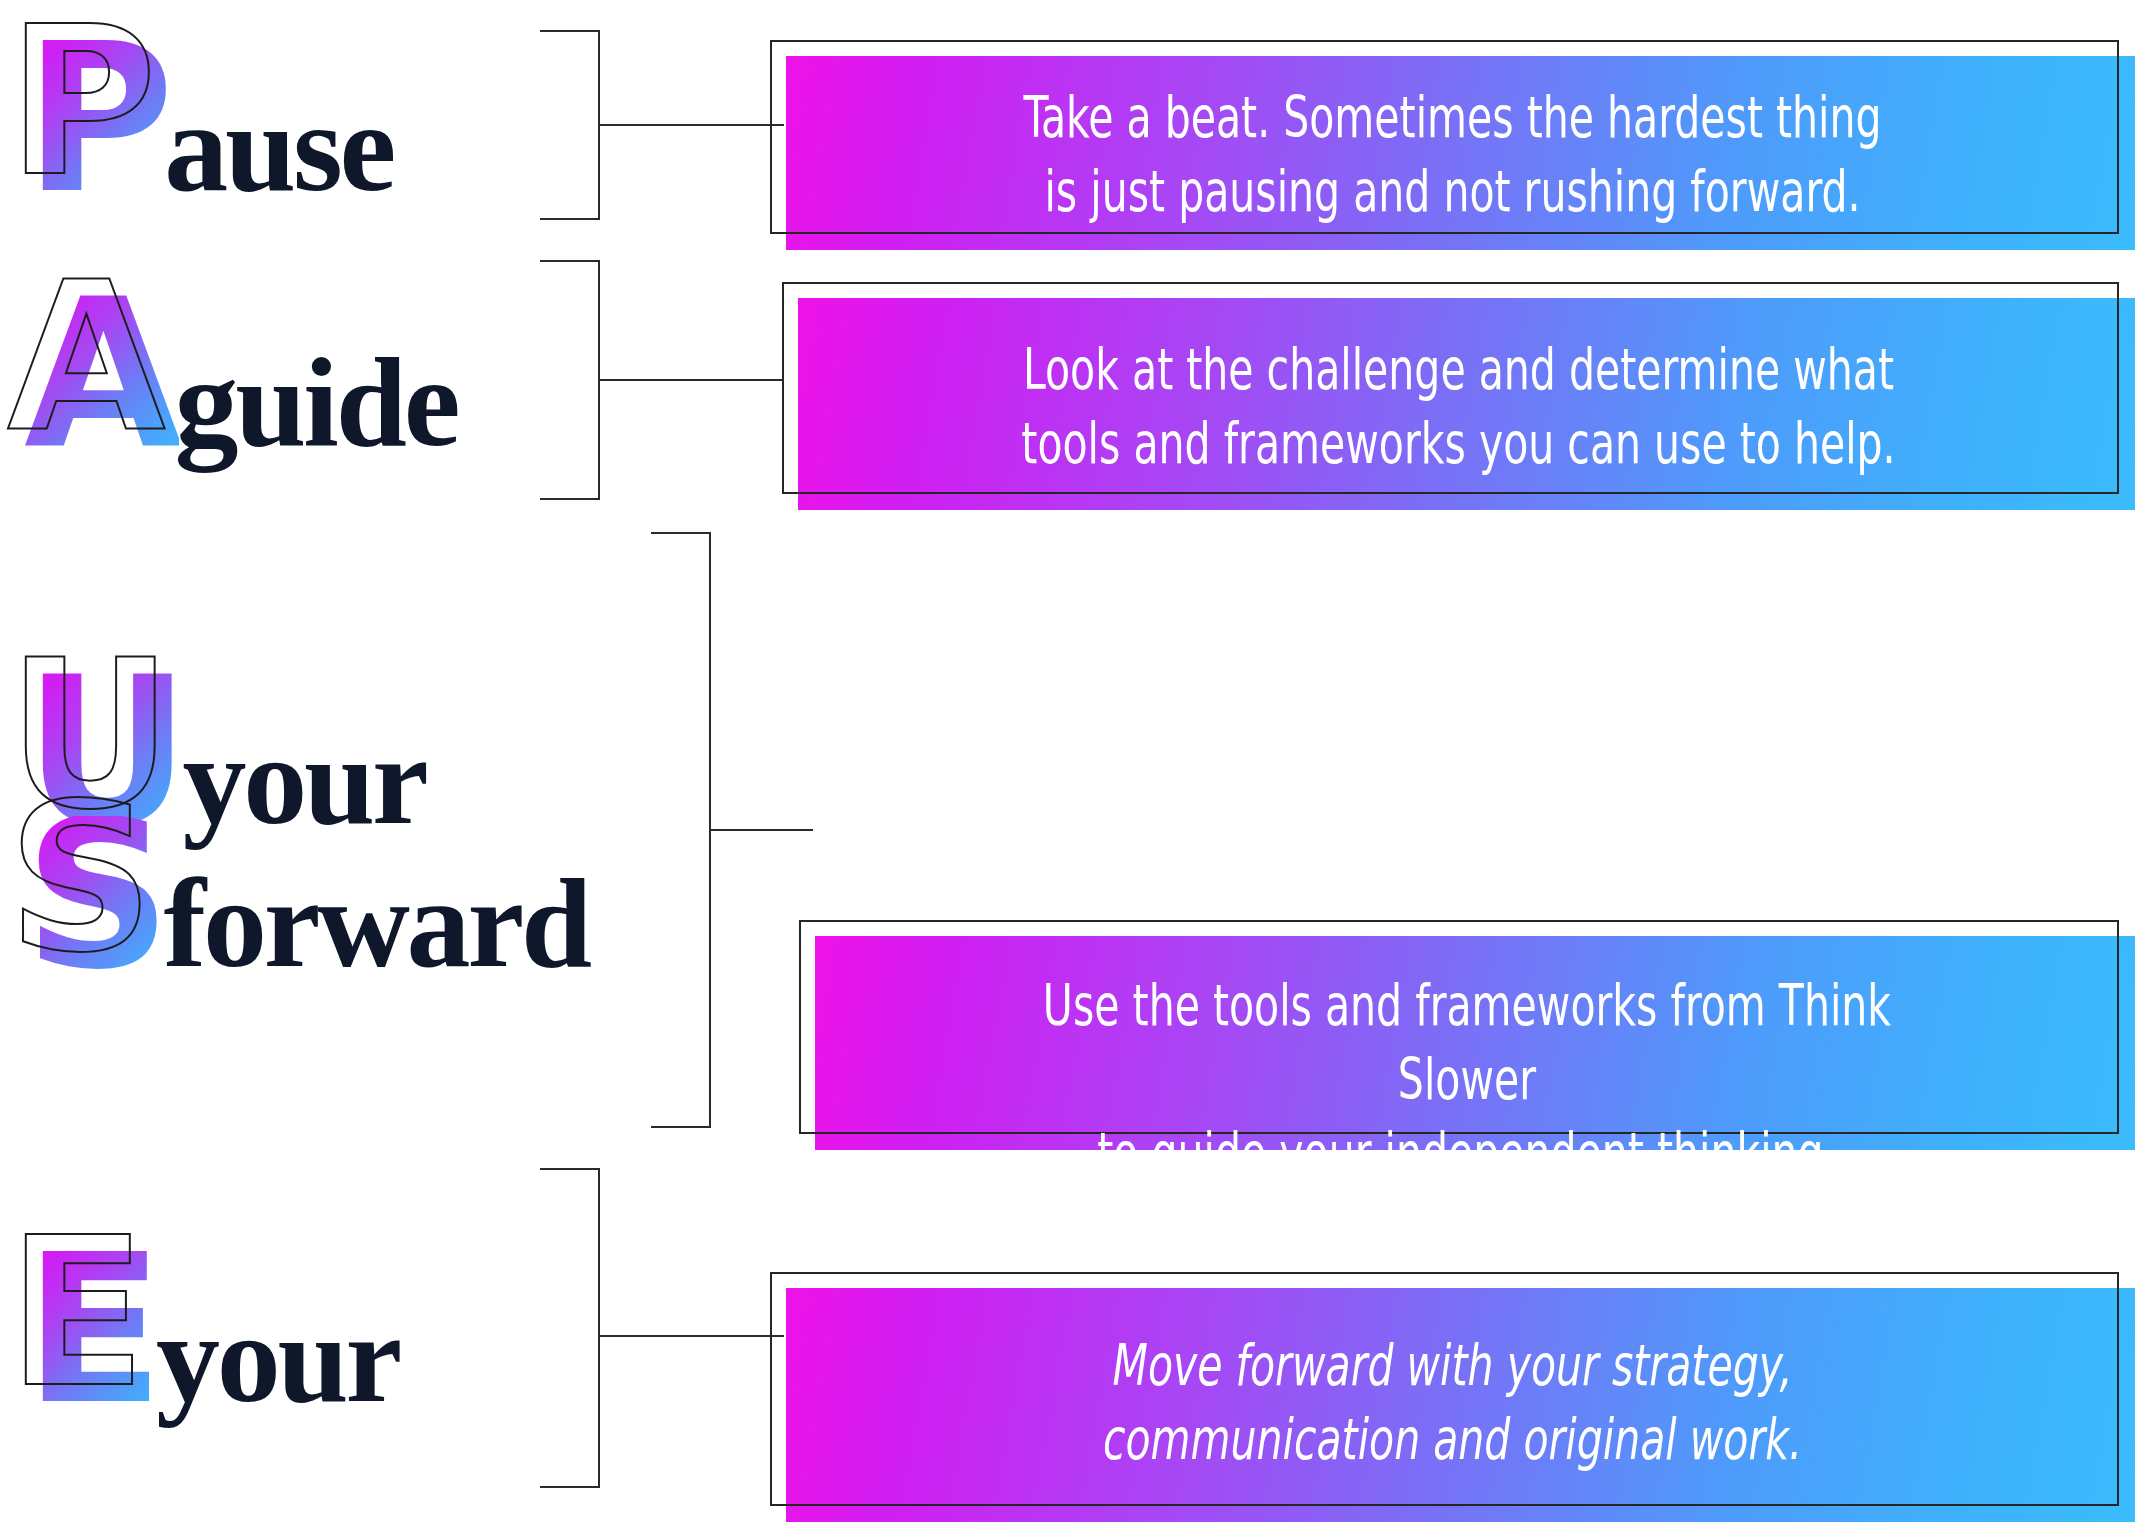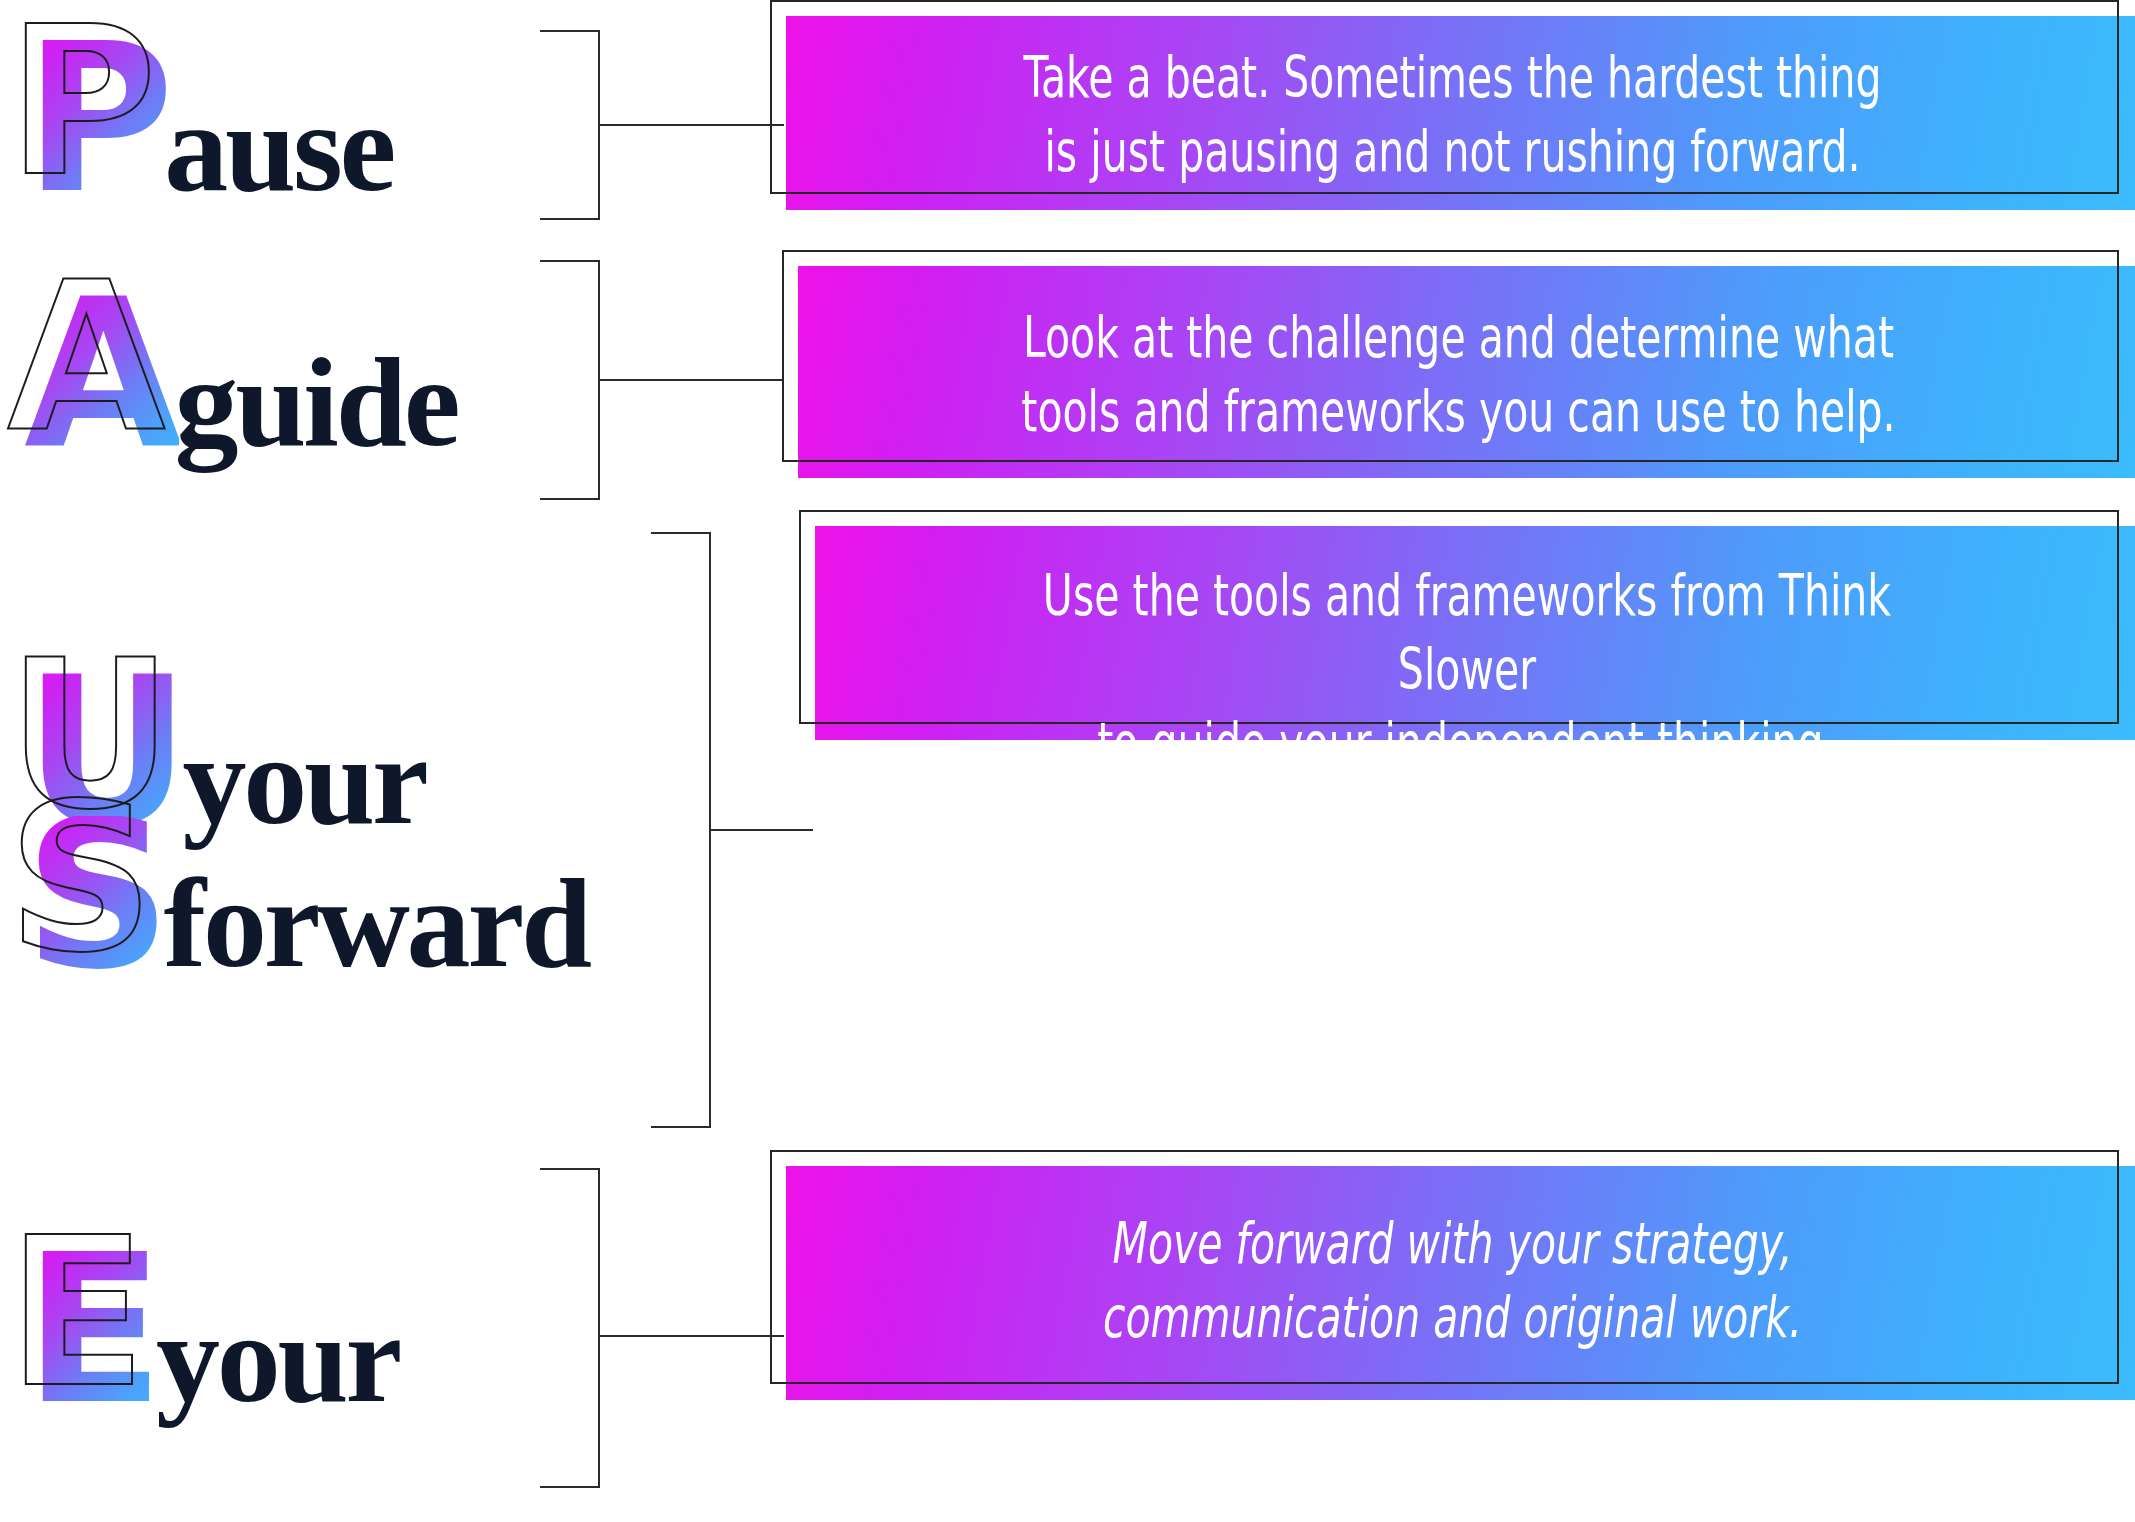--- a/index.html
+++ b/index.html
@@ -102,21 +102,21 @@
     left:38px;right:-14px;
     top:50%;margin-top:-1px;
   }
 
   
   .card-col{
     position:relative;
     flex:1 1 auto;
     align-self:stretch;
     display:flex;
-    align-items:flex-start;
+    align-items:flex-end;
   }
   .card{
     position:relative;
     width:100%;
   }
   .card-outline{
     position:absolute;
     left:0;top:0;right:16px;bottom:16px;
     border:2px solid #262626;
     box-sizing:border-box;

